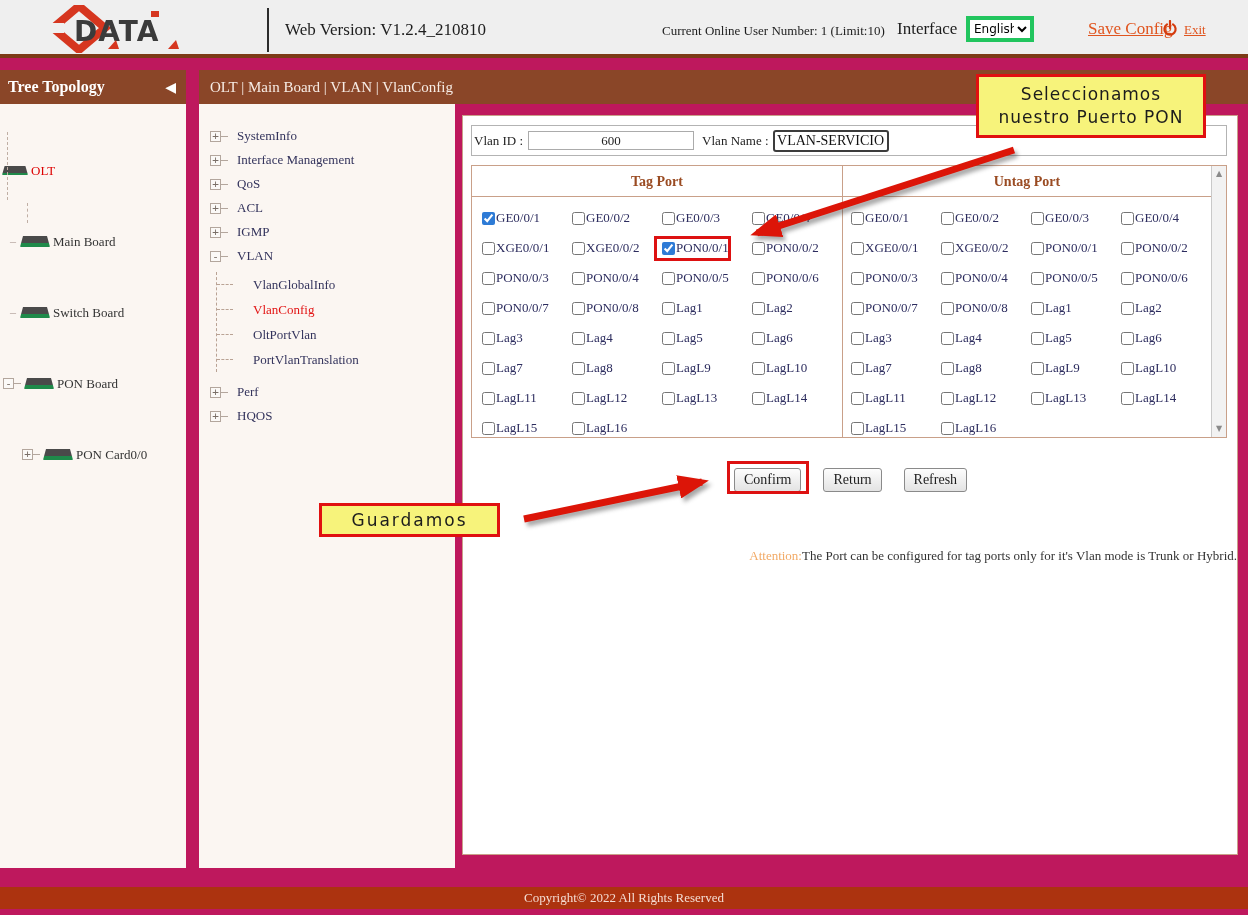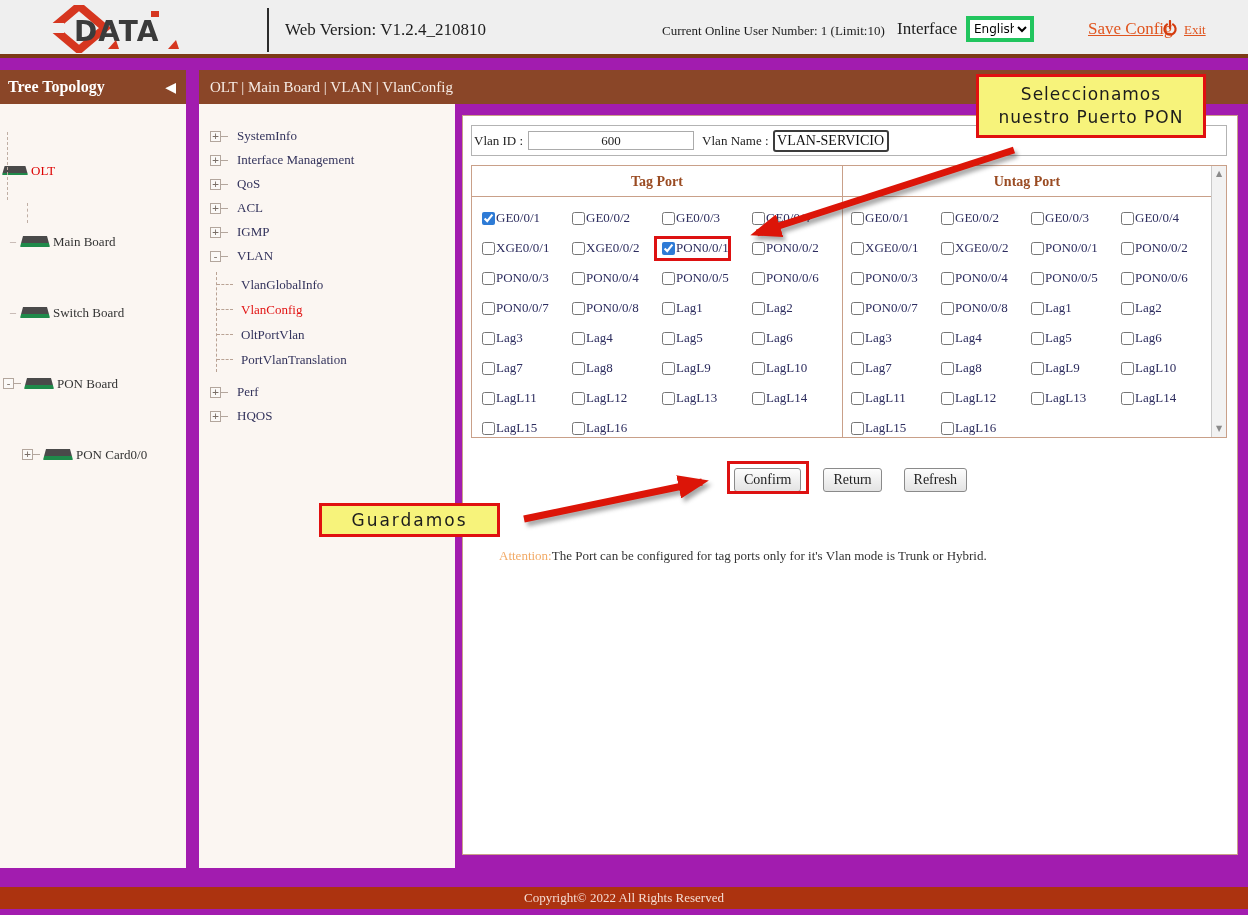--- a/index.html
+++ b/index.html
@@ -3,21 +3,21 @@
 <meta charset="utf-8">
 <style>
   :root{
     --brand-brown:#8a4628; --header-border:#7c3a16; --footer-red:#ac330f;
     --panel-pink:#fbf6f2; --box-border:#c9a089; --hl-red:#dd1111;
     --note-yellow:#f7f37b; --link-orange:#e0551f; --check-blue:#2e7bd6;
     --label-navy:#2c2c5e; --table-head:#9a4b22;
   }
   *{box-sizing:border-box; margin:0; padding:0;}
   body{background:#fff; font-family:"Liberation Serif","DejaVu Serif",serif;}
-  .page{position:relative; width:1248px; height:915px; background:#a21caf; overflow:hidden;}
+  .page{position:relative; width:1248px; height:915px; background:#be185d; overflow:hidden;}
 
   
   .topbar{position:absolute; left:0; top:0; width:1248px; height:58px; background:#efefef;
           border-bottom:4px solid var(--header-border);}
   .logo{position:absolute; left:52px; top:5px;}
   .hdr-divider{position:absolute; left:267px; top:8px; width:2px; height:44px; background:#2b2b2b;}
   .web-version{position:absolute; left:285px; top:20px; font-size:17px; color:#1d1d1d;}
   .online-users{position:absolute; left:662px; top:23px; font-size:13px; color:#1d1d1d;}
   .lang-label{position:absolute; left:897px; top:19px; font-size:17px; color:#1d1d1d;}
   .lang-select{position:absolute; left:966px; top:16px; width:68px; height:26px;
@@ -59,21 +59,21 @@
   .breadcrumb-bar span{margin-left:11px;}
 
   
   .nav-panel{position:absolute; left:199px; top:104px; width:256px; height:764px; background:var(--panel-pink);
              padding-top:20px;}
   .nav-row{display:flex; align-items:center; height:24px; padding-left:11px; cursor:pointer;}
   .nav-label{font-size:13px; color:#33335c; margin-left:6px;}
   .nav-children{margin-left:17px; margin-top:4px; margin-bottom:8px; border-left:1px dashed #b9a294;}
   .nav-child{position:relative; display:flex; align-items:center; height:25px; padding-left:20px; cursor:pointer;}
   .nav-child::before{content:""; position:absolute; left:0; top:12px; width:16px; border-top:1px dashed #b9a294;}
-  .nav-child .nav-label{margin-left:4px;}
+  .nav-child .nav-label{margin-left:16px;}
   .nav-child .active{color:#e21414;}
 
   
   .main-box{position:absolute; left:462px; top:115px; width:776px; height:740px; background:#fff;
             border:1px solid var(--box-border);}
   .form-box{position:absolute; left:8px; top:9px; width:756px; height:31px; border:1px solid #b3b3b3;
             display:flex; align-items:center;}
   .form-label{font-size:13px; color:#222;}
   .form-label.l1{margin-left:2px;}
   .form-label.l2{margin-left:8px;}
@@ -92,21 +92,21 @@
   .pt-col.untag .pt-grid{padding-left:8px;}
   .port-cell{display:flex; align-items:center; font-size:13px; color:var(--label-navy); cursor:pointer;}
   .port-cell input{width:13px; height:13px; margin:0 1px 0 0; accent-color:var(--check-blue); cursor:pointer;}
   .pt-scrollbar{width:17px; background:#f2f2f2; border-left:1px solid #c9c9c9; display:flex; flex-direction:column;}
   .sb-arrow{height:16px; font-size:8px; color:#8a8a8a; text-align:center; line-height:16px; cursor:pointer;
             font-family:"DejaVu Sans",sans-serif;}
   .sb-track{flex:1; cursor:pointer;}
   .buttons-row{position:absolute; left:271px; top:352px; display:flex; gap:22px;}
   .btn{height:24px; padding:1px 9px; font-size:14px; font-family:inherit; color:#1d1d1d;
        background:linear-gradient(#fdfdfd,#e3e3e3); border:1px solid #8a8a8a; border-radius:3px; cursor:pointer;}
-  .attention{position:absolute; top:432px; width:100%; text-align:left; padding-left:36px; font-size:13px; color:#333;}
+  .attention{position:absolute; top:432px; width:100%; text-align:right; padding-left:36px; font-size:13px; color:#333;}
   .att-label{color:#f2aa66;}
 
   
   .footer{position:absolute; left:0; top:887px; width:1248px; height:22px; background:var(--footer-red);
           color:#f4ddd4; font-size:13px; text-align:center; line-height:22px;}
 
   
   .note{position:absolute; background:var(--note-yellow); border:3px solid #e01010; z-index:5;
         font-family:"DejaVu Sans",sans-serif; color:#1c1c1c; display:flex; flex-direction:column;
         align-items:center; justify-content:center; letter-spacing:1px;}

